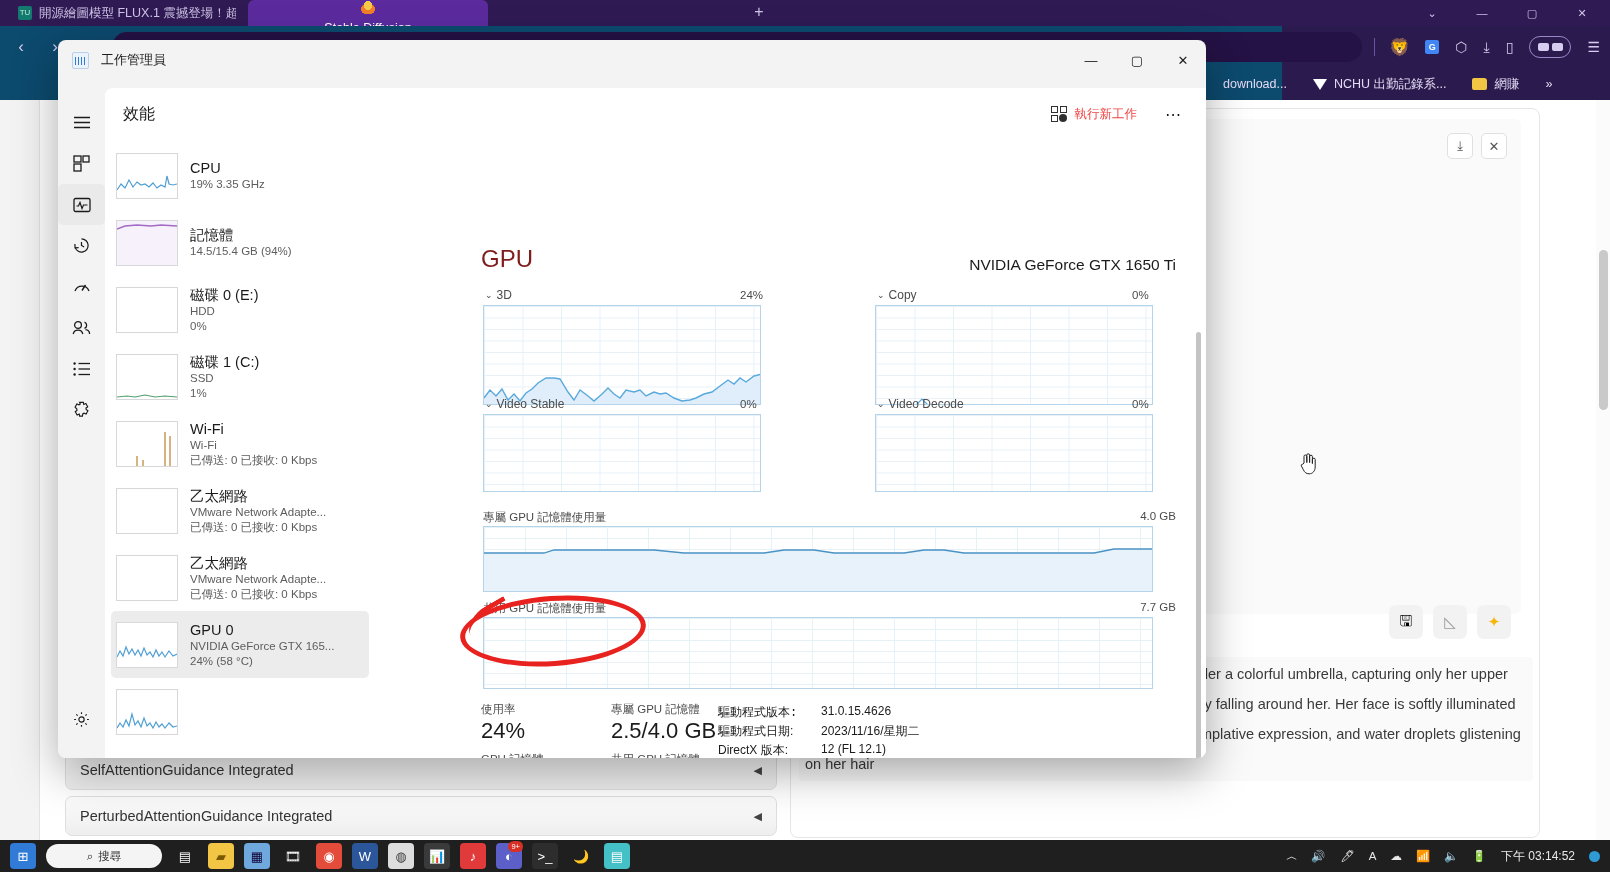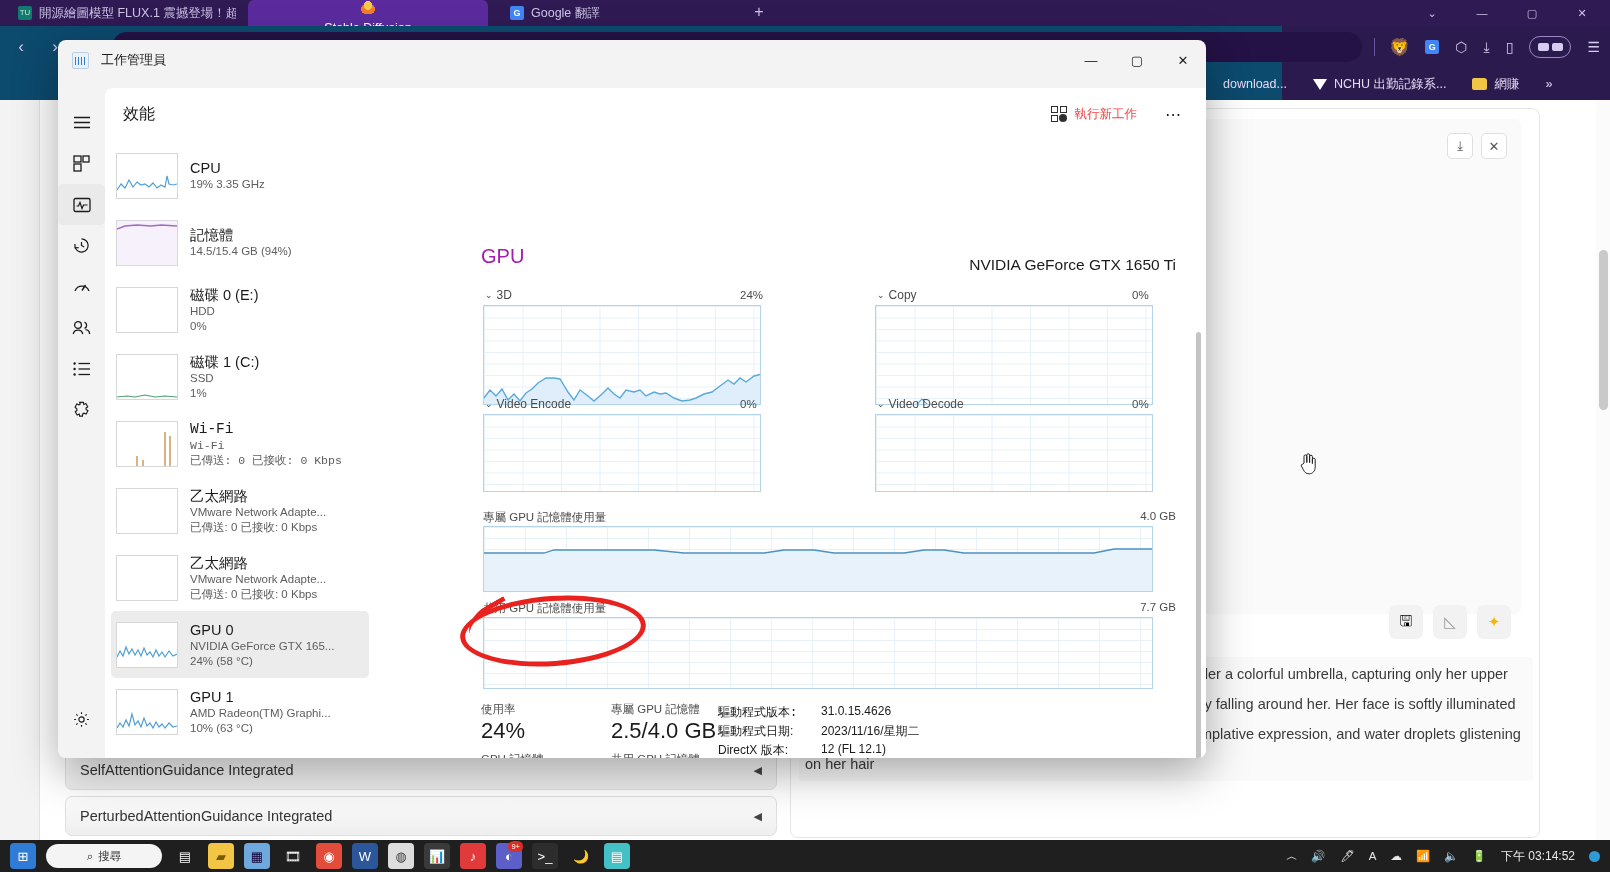--- a/index.html
+++ b/index.html
@@ -247,21 +247,21 @@
   }
   .li.sel { background: #ececec; }
   .li-thumb { width: 62px; height: 46px; border: 1px solid #d8d8d8; background:#fff; position: relative; overflow:hidden; }
   .li-txt { display: flex; flex-direction: column; justify-content: center; overflow: hidden; }
   .li-name { font-size: 14.5px; color: #1b1b1b; line-height: 18px; }
   .li-sub { font-size: 11.5px; color: #5d5d5d; line-height: 15px; white-space: nowrap; overflow: hidden; text-overflow: ellipsis; max-width: 180px;}
 
   .tm-detail {
     position: absolute; left: 270px; top: 0; width: 831px; height: 618px;
   }
-  .gpu-title { position: absolute; left: 106px; top: 105px; font-size: 20px; color: #a21caf; }
+  .gpu-title { position: absolute; left: 106px; top: 105px; font-size: 24px; color: #7f1d1d; }
   .gpu-model { position: absolute; right: 30px; top: 116px; font-size: 15.5px; color: #1b1b1b; }
 
   .mini-label {
     position: absolute; font-size: 12px; color: #4b4b4b; display: flex; align-items: center; gap: 4px;
   }
   .mini-pct { position: absolute; font-size: 11.5px; color: #4b4b4b; }
   .chev { font-size: 9px; color:#4b4b4b; }
   .graph {
     position: absolute; border: 1px solid #b5d4ea; background: #fff; overflow: hidden;
   }
@@ -376,24 +376,20 @@
   <div class="browser-chrome">
     <div class="tabstrip">
       <div class="tab" style="left:8px; width:228px;">
         <span class="favicon fav-flux"></span>
         <span>開源繪圖模型 FLUX.1 震撼登場！超</span>
       </div>
       <div class="tab active" style="left:248px; width:240px;flex-direction:column;">
         <span class="favicon fav-sd"></span>
         <span>Stable Diffusion</span>
         <span class="tab-close" style="margin-left:auto">✕</span>
-      </div>
-      <div class="tab" style="left:500px; width:220px;">
-        <span class="favicon fav-gt"></span>
-        <span>Google 翻譯</span>
       </div>
       <div class="tab-new">+</div>
       <div class="tabstrip-right">
         <span class="win-btn">⌄</span>
         <span class="win-btn">—</span>
         <span class="win-btn">▢</span>
         <span class="win-btn">✕</span>
       </div>
     </div>
 
@@ -586,21 +582,21 @@
                   <polyline points="0,42 10,41 18,42 28,40 38,42 48,41 60,42" fill="none" stroke="#52a06e" stroke-width="1.2"></polyline>
                 </svg>
             </div>
             <div class="li-txt">
               <span class="li-name">磁碟 1 (C:)</span>
               <span class="li-sub">SSD</span>
               <span class="li-sub">1%</span>
             </div>
           </div>
 
-          <div class="li" style="top: 270px; position: absolute; width: 258px; font-family: Liberation Mono, monospace;">
+          <div class="li" style="top: 270px; position: absolute; width: 258px;">
             <div class="li-thumb">
               <svg width="60" height="44" viewBox="0 0 60 44">
                   <g stroke="#c08a3e" stroke-width="1.3">
                     <line x1="20" y1="44" x2="20" y2="34"></line>
                     <line x1="26" y1="44" x2="26" y2="38"></line>
                     <line x1="48" y1="44" x2="48" y2="10"></line>
                     <line x1="53" y1="44" x2="53" y2="14"></line>
                   </g>
                 </svg>
             </div>
@@ -641,25 +637,20 @@
               <span class="li-sub">24% (58 °C)</span>
             </div>
           </div>
 
           <div class="li" style="top: 538px; position: absolute; width: 258px;">
             <div class="li-thumb">
               <svg width="60" height="44" viewBox="0 0 60 44">
                   <polyline points="0,38 3,33 6,37 9,30 12,36 15,24 18,35 21,31 24,37 27,28 30,36 33,33 36,38 39,32 42,37 45,34 48,38 52,33 56,37 60,36" fill="none" stroke="#4f9fd4" stroke-width="1.2"></polyline>
                 </svg>
             </div>
-            <div class="li-txt">
-              <span class="li-name">GPU 1</span>
-              <span class="li-sub">AMD Radeon(TM) Graphi...</span>
-              <span class="li-sub">10% (63 °C)</span>
-            </div>
           </div>
         </div>
 
         <div class="tm-detail">
           <div class="gpu-title">GPU</div>
           <div class="gpu-model">NVIDIA GeForce GTX 1650 Ti</div>
 
           <div class="mini-label" style="left:110px; top:148px;">
             <span class="chev">⌄</span>
             <span>3D</span>
@@ -680,21 +671,21 @@
           <div class="mini-pct" style="left:757px; top:149px;">0%</div>
           <div class="graph" style="left:500px; top:165px; width:278px; height:100px;">
             <div class="grid"></div>
             <svg width="278" height="100" viewBox="0 0 278 100" preserveAspectRatio="none" style="position:absolute;inset:0">
               <polyline fill="none" stroke="#5aa9dd" stroke-width="1.2" points="0,99 40,99 46,93 52,99 120,99 278,99"></polyline>
             </svg>
           </div>
 
           <div class="mini-label" style="left:110px; top:257px;">
             <span class="chev">⌄</span>
-            <span>Video Encode</span>
+            <span>Video Stable</span>
           </div>
           <div class="mini-pct" style="left:365px; top:258px;">0%</div>
           <div class="graph" style="left:108px; top:274px; width:278px; height:78px;">
             <div class="grid"></div>
           </div>
 
           <div class="mini-label" style="left:502px; top:257px;">
             <span class="chev">⌄</span>
             <span>Video Decode</span>
           </div>

